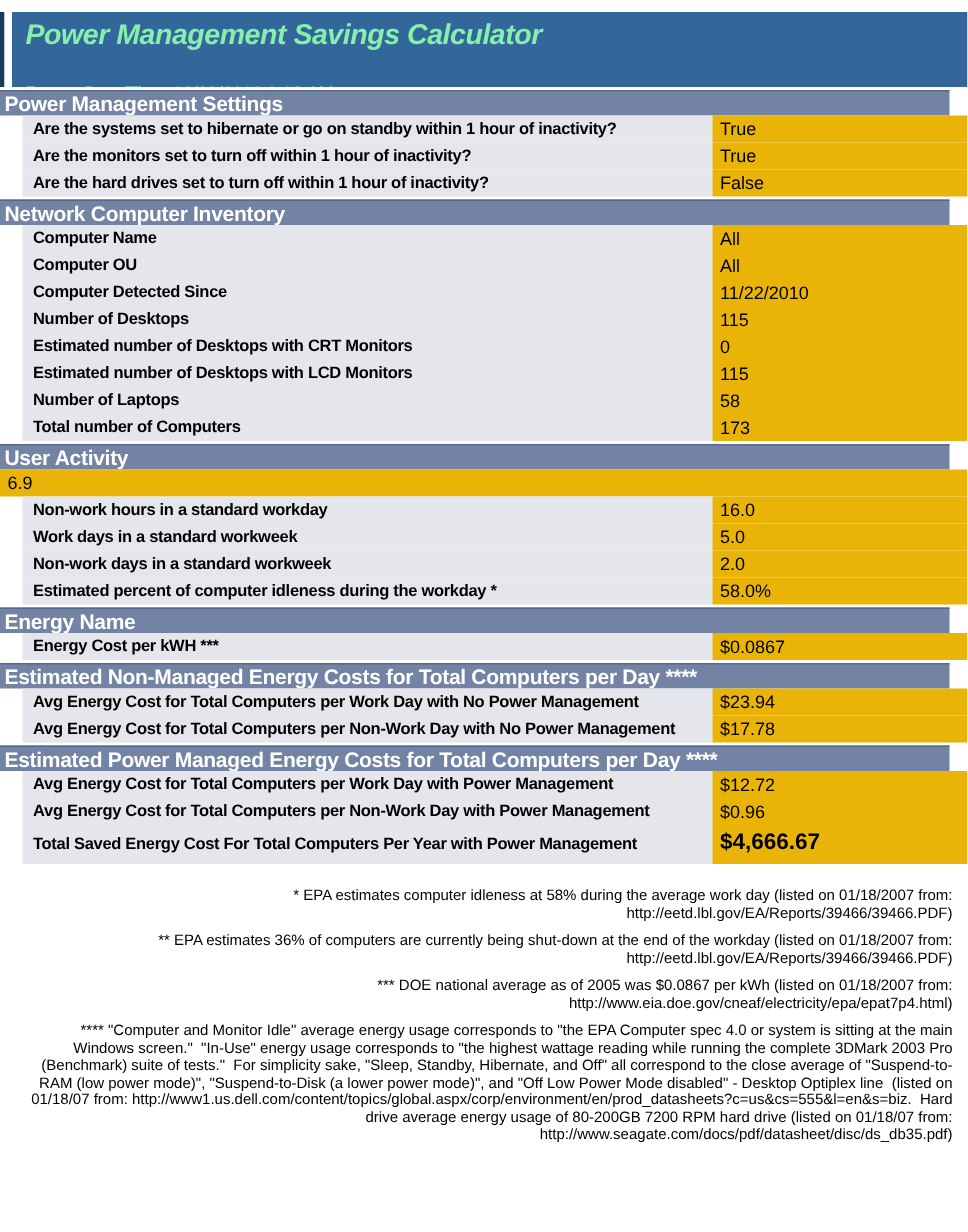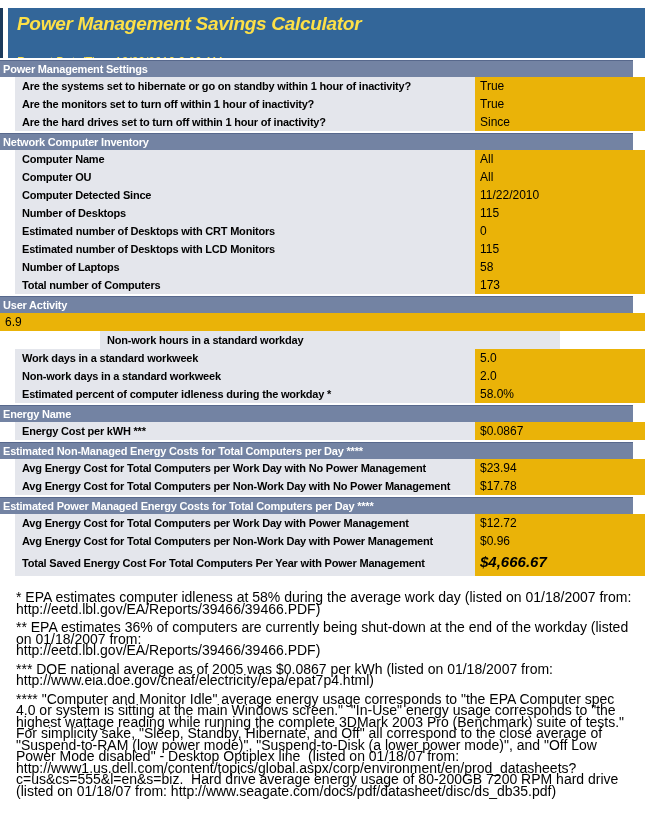--- a/index.html
+++ b/index.html
@@ -11,65 +11,66 @@
     color: #000;
   }
   .page { width: 645px; height: 821px; background: #fff; position: relative; }
 
   
   .banner-row { display: flex; margin-top: 8px; height: 50px; }
   .edge-strip { width: 3px; background: var(--edge-navy, #1B3A5C); }
   .edge-gap { width: 5px; background: #fff; }
   .banner {
     flex: 1; background: var(--banner-blue, #336699);
-    color: #fde047; padding-left: 9px; overflow: hidden;
+    color: #86efac; padding-left: 9px; overflow: hidden;
   }
   .report-title {
     font-size: 19px; font-weight: bold; font-style: italic;
     letter-spacing: -0.3px; margin-top: 5px;
   }
   .date-line { font-size: 12px; margin-top: 20px; }
   .date-label { display: inline-block; width: 98px; }
   .date-value { display: inline-block; }
 
   
   .section-bar {
     margin-top: 2px;
     width: 633px; height: 17px;
     background: var(--section-bar, #7383A3);
     border-top: 1px solid #57688C;
-    color: #fff; font-size: 11px; font-weight: bold;
+    color: #fff; font-size: 14px; font-weight: bold;
     line-height: 16px; padding-left: 3px;
     letter-spacing: -0.2px;
     white-space: nowrap; overflow: hidden;
   }
   .row { display: flex; height: 18px; justify-content: center; }
   .row .label {
     margin-left: 15px; width: 460px;
     background: var(--label-bg, #E4E6EC);
     font-size: 11px; font-weight: bold; letter-spacing: -0.2px;
     line-height: 18px; padding-left: 7px;
     white-space: nowrap; overflow: hidden;
   }
   .row .value {
     flex: 1; font-size: 12px; line-height: 18px;
     padding-left: 5px; background: #eab308;
     white-space: nowrap; overflow: hidden;
   }
   .row.big { height: 26px; }
   .row.big .label { line-height: 26px; }
-  .row.big .value { font-size: 15px; font-weight: bold; line-height: 24px; font-style: italic; }
+  .row.big .value { font-size: 15px; font-weight: bold; line-height: 24px; }
 
   
   .footnotes { margin: 16px 10px 0 16px; }
   .footnote {
-    font-size: 14px; line-height: 11.5px;
+    font-size: 10px; line-height: 11.5px;
     margin-bottom: 7px;
     white-space: pre-wrap;
     word-break: break-word;
+    text-align: right;
   }
 </style>
 </head>
 <body>
 
 <div class="page">
 
   <div class="banner-row">
     <div class="edge-strip"></div>
     <div class="edge-gap"></div>
@@ -86,21 +87,21 @@
       <div class="row">
         <div class="label">Are the systems set to hibernate or go on standby within 1 hour of inactivity?</div>
         <div class="value">True</div>
       </div>
       <div class="row">
         <div class="label">Are the monitors set to turn off within 1 hour of inactivity?</div>
         <div class="value">True</div>
       </div>
       <div class="row">
         <div class="label">Are the hard drives set to turn off within 1 hour of inactivity?</div>
-        <div class="value">Since</div>
+        <div class="value">False</div>
       </div>
       <div class="section-bar">Network Computer Inventory</div>
       <div class="row">
         <div class="label">Computer Name</div>
         <div class="value">All</div>
       </div>
       <div class="row">
         <div class="label">Computer OU</div>
         <div class="value">All</div>
       </div>
@@ -127,20 +128,21 @@
       <div class="row">
         <div class="label">Total number of Computers</div>
         <div class="value">173</div>
       </div>
       <div class="section-bar">User Activity</div>
       <div class="row">
         <div class="value">6.9</div>
       </div>
       <div class="row">
         <div class="label">Non-work hours in a standard workday</div>
+        <div class="value">16.0</div>
       </div>
       <div class="row">
         <div class="label">Work days in a standard workweek</div>
         <div class="value">5.0</div>
       </div>
       <div class="row">
         <div class="label">Non-work days in a standard workweek</div>
         <div class="value">2.0</div>
       </div>
       <div class="row">

